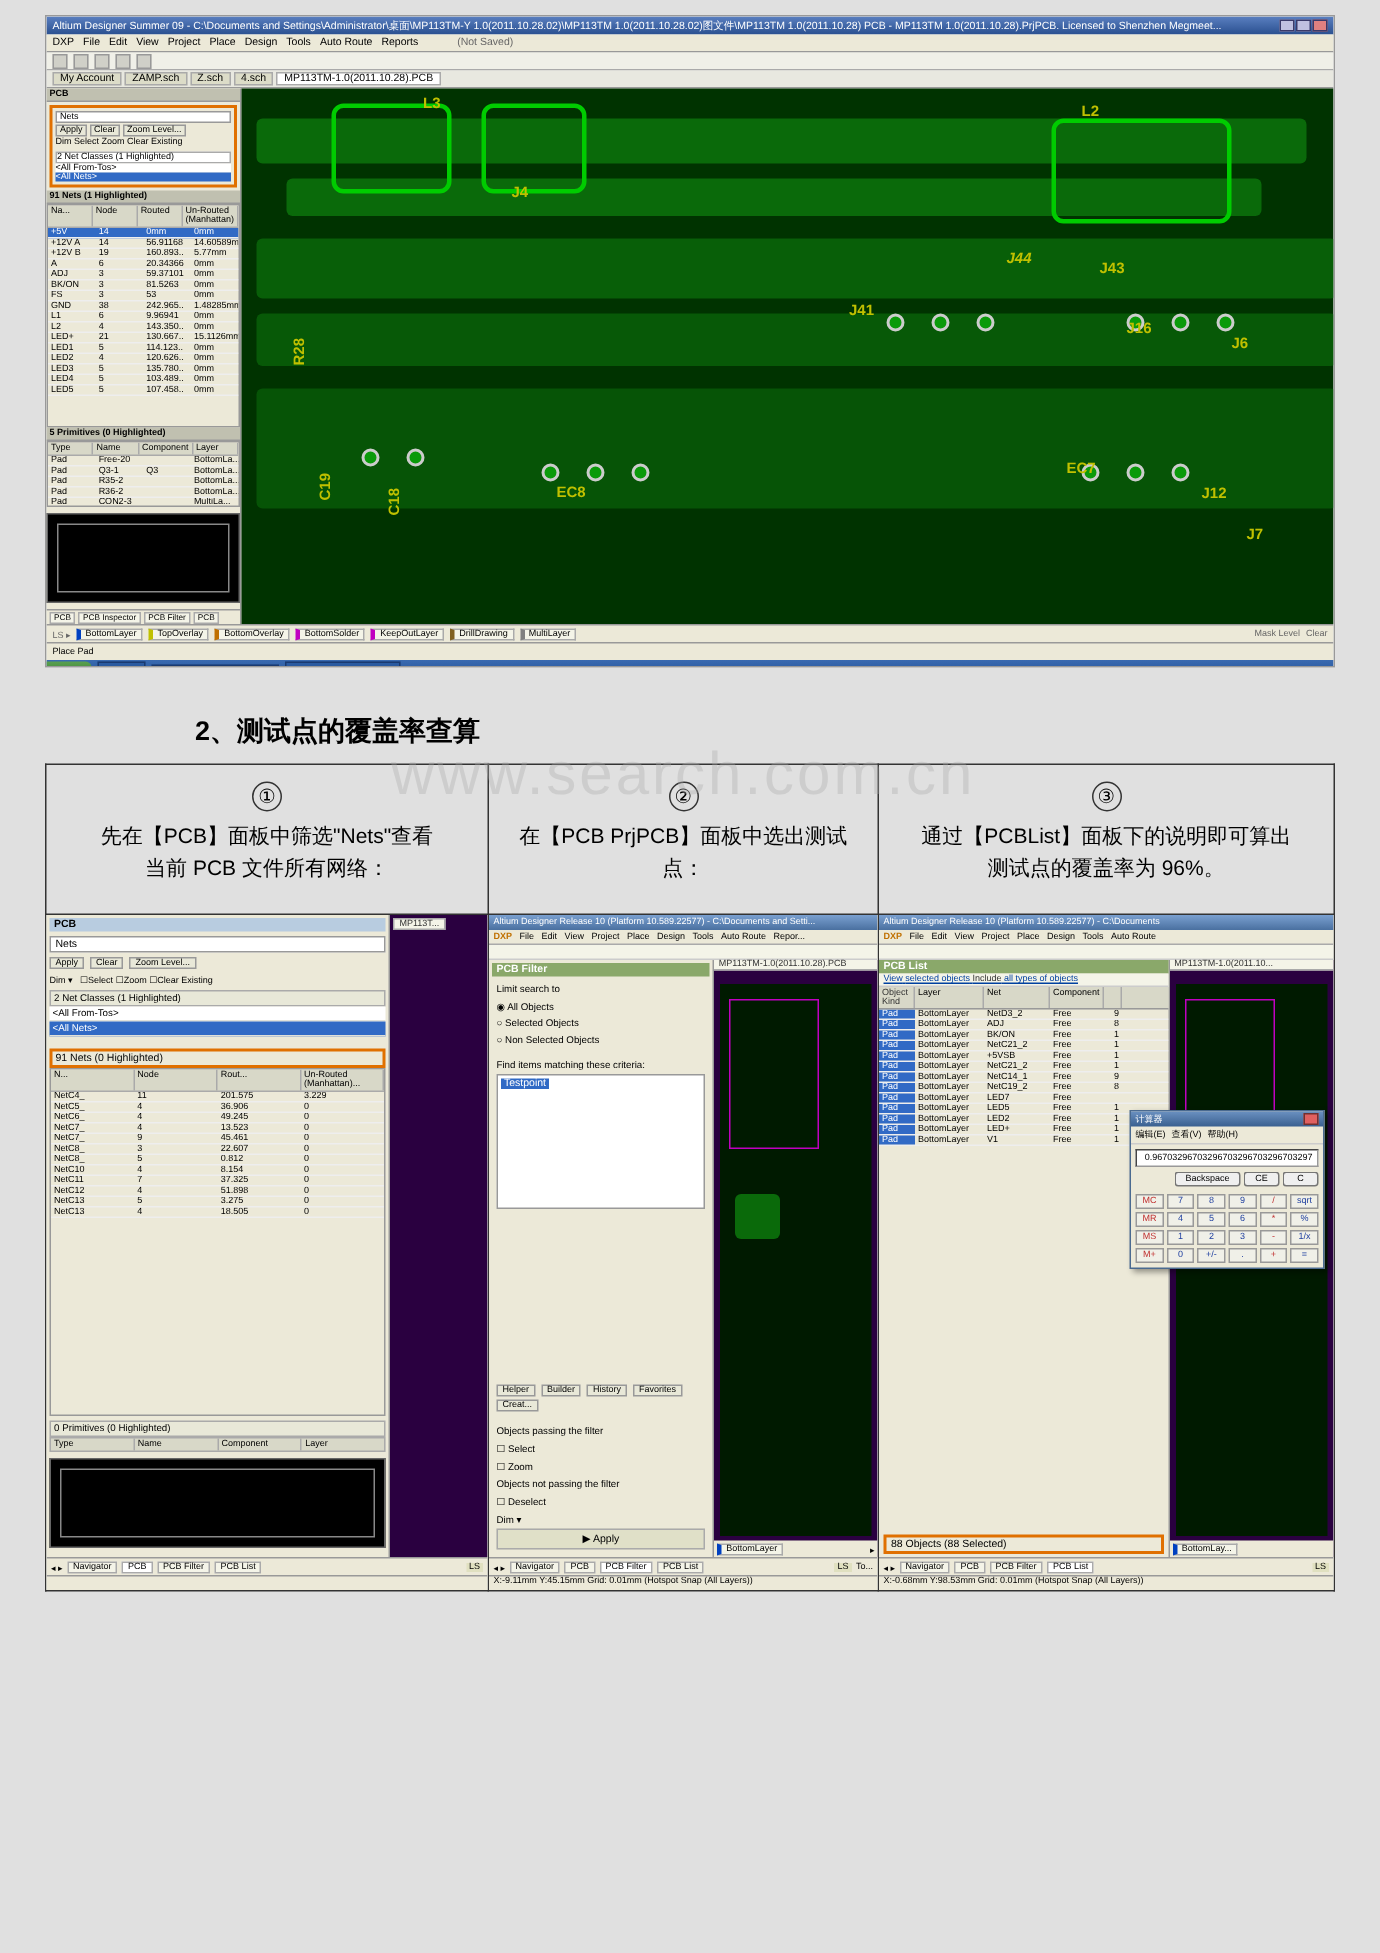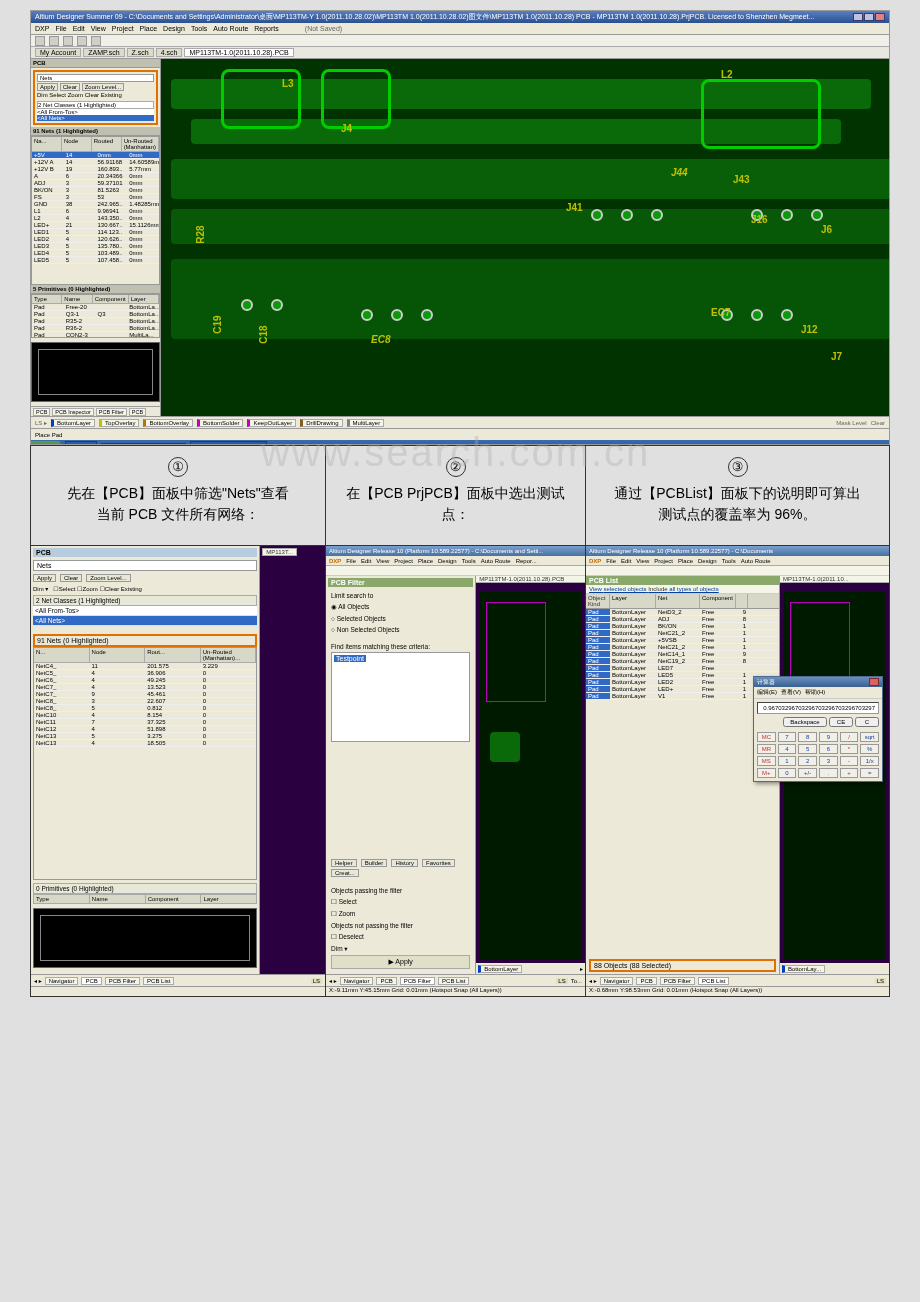--- a/index.html
+++ b/index.html
@@ -334,31 +334,31 @@
           <div class="pad" style="left:260px;top:250px;"></div>
         <div class="pad" style="left:430px;top:150px;"></div>
           <div class="pad" style="left:460px;top:150px;"></div>
           <div class="pad" style="left:490px;top:150px;"></div>
         <div class="pad" style="left:590px;top:150px;"></div>
           <div class="pad" style="left:620px;top:150px;"></div>
           <div class="pad" style="left:650px;top:150px;"></div>
         <div class="pad" style="left:560px;top:250px;"></div>
           <div class="pad" style="left:590px;top:250px;"></div>
           <div class="pad" style="left:620px;top:250px;"></div>
-        <div class="ref" style="left:85px;top:19px;padding-left:36px;">L3</div>
+        <div class="ref" style="left:85px;top:5px;padding-left:36px;">L3</div>
         <div class="ref" style="left:180px;top:64px;">J4</div>
         <div class="ref" style="left:560px;top:10px;">L2</div>
         <div class="ref" style="left:30px;top:170px;transform:rotate(-90deg);">R28</div>
         <div class="ref" style="left:47px;top:260px;transform:rotate(-90deg);">C19</div>
         <div class="ref" style="left:510px;top:108px;font-style:italic;">J44</div>
         <div class="ref" style="left:572px;top:115px;">J43</div>
         <div class="ref" style="left:405px;top:143px;">J41</div>
         <div class="ref" style="left:590px;top:155px;">J16</div>
         <div class="ref" style="left:93px;top:270px;transform:rotate(-90deg);">C18</div>
-        <div class="ref" style="left:210px;top:275px;font-style:italic;">EC8</div>
+        <div class="ref" style="left:210px;top:264px;">EC8</div>
         <div class="ref" style="left:550px;top:248px;">EC7</div>
         <div class="ref" style="left:660px;top:165px;">J6</div>
         <div class="ref" style="left:640px;top:265px;">J12</div>
         <div class="ref" style="left:670px;top:292px;">J7</div>
       </div>
     </div>
     <div class="bottom-tabs">
       <span style="color:#666;">LS ▸</span>
       <span class="bt" style="border-left:3px solid #0040c0;">BottomLayer</span>
       <span class="bt" style="border-left:3px solid #c0c000;">TopOverlay</span>
@@ -375,20 +375,21 @@
     </div>
     <div class="taskbar">
       <span class="start">开始</span>
       <span class="tbtn">嘉立..</span>
       <span class="tbtn">Altium Designer Sum...</span>
       <span class="tbtn">Altium Designer学...</span>
       <span class="clock">23:44</span>
     </div>
   </div>
 
+  <div class="section-title">2、测试点的覆盖率查算</div>
 
   <table class="three-col">
     <thead>
       <tr style="position:relative;">
         <td style="width:295px;">
           <span class="circled">①</span><br>
           <span>先在【PCB】面板中筛选"Nets"查看</span><br>
           <span>当前 PCB 文件所有网络：</span>
         </td>
         <td style="width:260px;position:relative;">

